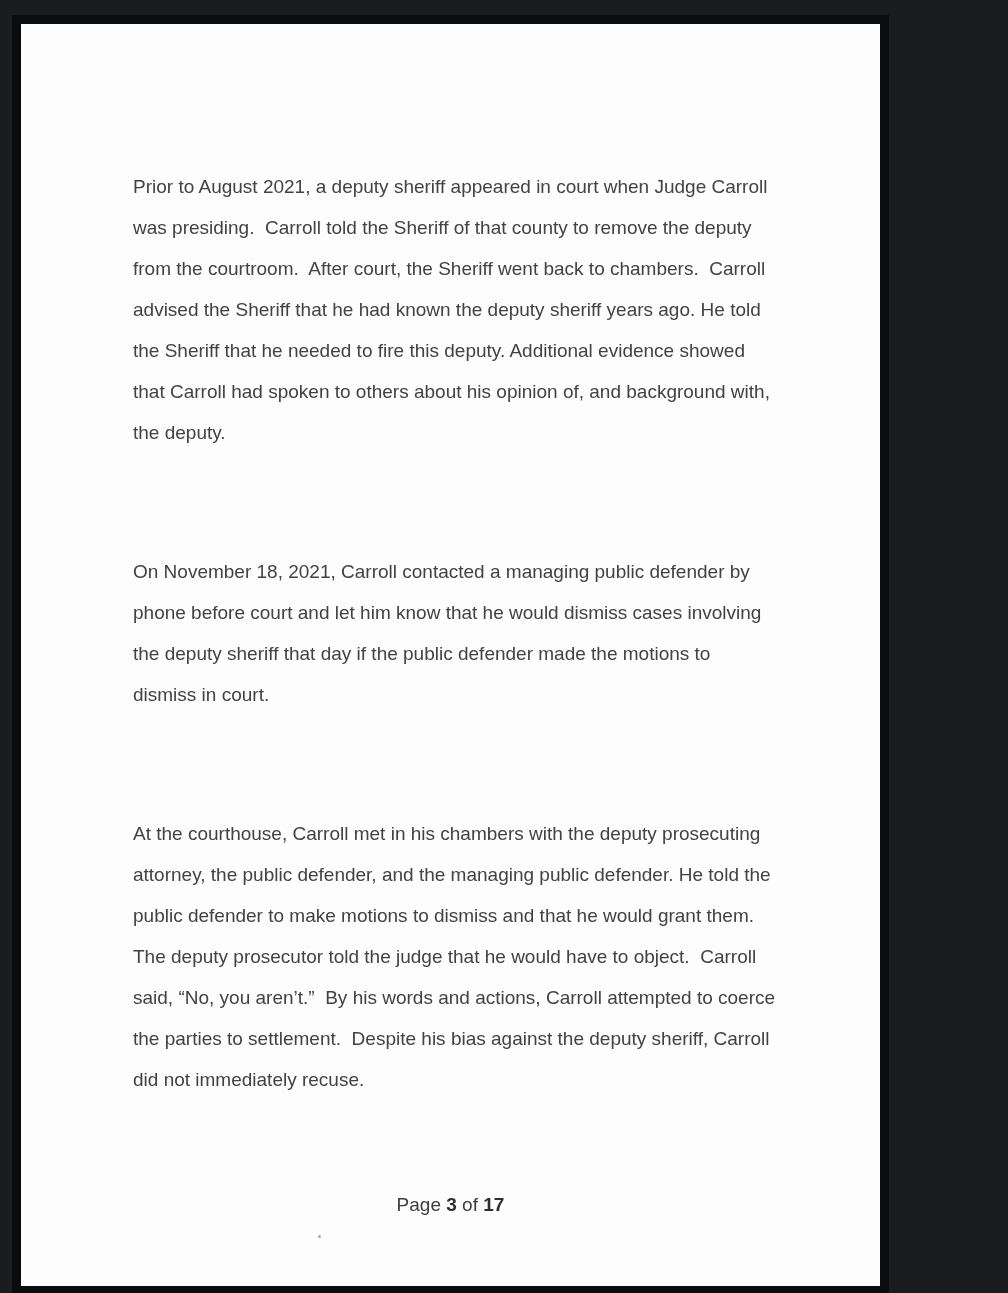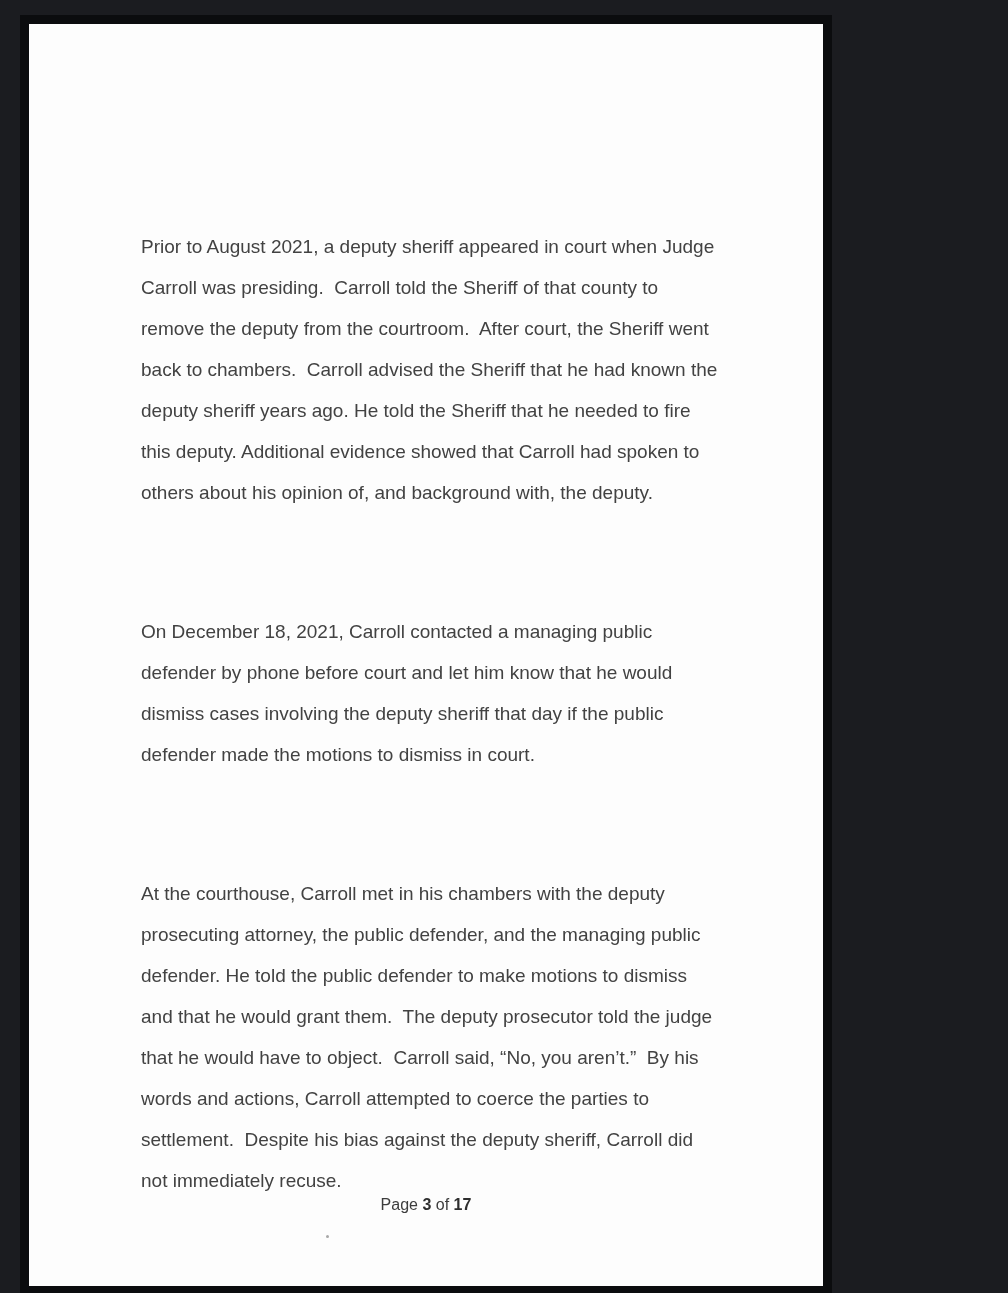--- a/index.html
+++ b/index.html
@@ -5,42 +5,42 @@
   * { margin: 0; padding: 0; box-sizing: border-box; }
   html, body { width: 1008px; height: 1293px; }
   body {
     position: relative;
     background: #1b1c20;
     font-family: "Liberation Sans", sans-serif;
     overflow: hidden;
   }
   .page {
     position: absolute;
-    left: 29px;
+    left: 21px;
     top: 24px;
-    width: 794px;
+    width: 859px;
     height: 1262px;
     background: #fdfdfd;
     box-shadow: 0 0 0 9px #0b0c0e;
-    padding: 120px 104px 0 112px;
+    padding: 60px 104px 0 112px;
     color: #424242;
   }
   .body-text {
     font-size: 19px;
     line-height: 41px;
     white-space: pre-wrap;
   }
   p.para { margin-bottom: 16px; }
   .footer {
     position: absolute;
     left: 0;
     right: 0;
     top: 1171px;
     text-align: center;
-    font-size: 16px;
+    font-size: 19px;
     line-height: 20px;
     color: #3d3d3d;
     white-space: normal;
   }
   .footer .bold { font-weight: bold; color: #2e2e2e; }
   .artifact-dot {
     position: absolute;
     left: 297px;
     top: 1211px;
     width: 3px;
@@ -48,21 +48,21 @@
     border-radius: 50%;
     background: #a8a8a8;
   }
 </style>
 </head>
 <body>
 
 <div class="page">
   <div class="body-text">
     <p class="para">Prior to August 2021, a deputy sheriff appeared in court when Judge Carroll was presiding.  Carroll told the Sheriff of that county to remove the deputy from the courtroom.  After court, the Sheriff went back to chambers.  Carroll advised the Sheriff that he had known the deputy sheriff years ago. He told the Sheriff that he needed to fire this deputy. Additional evidence showed that Carroll had spoken to others about his opinion of, and background with, the deputy.</p>
-    <p class="para">On December 18, 2021, Carroll contacted a managing public defender by phone before court and let him know that he would dismiss cases involving the deputy sheriff that day if the public defender made the motions to dismiss in court.</p>
+    <p class="para">On November 18, 2021, Carroll contacted a managing public defender by phone before court and let him know that he would dismiss cases involving the deputy sheriff that day if the public defender made the motions to dismiss in court.</p>
     <p class="para">At the courthouse, Carroll met in his chambers with the deputy prosecuting attorney, the public defender, and the managing public defender. He told the public defender to make motions to dismiss and that he would grant them.  The deputy prosecutor told the judge that he would have to object.  Carroll said, “No, you aren’t.”  By his words and actions, Carroll attempted to coerce the parties to settlement.  Despite his bias against the deputy sheriff, Carroll did not immediately recuse.</p>
     
   </div>
 
   <div class="footer">
     <span>Page</span>
     <span class="bold">3</span>
     <span>of</span>
     <span class="bold">17</span>
   </div>

